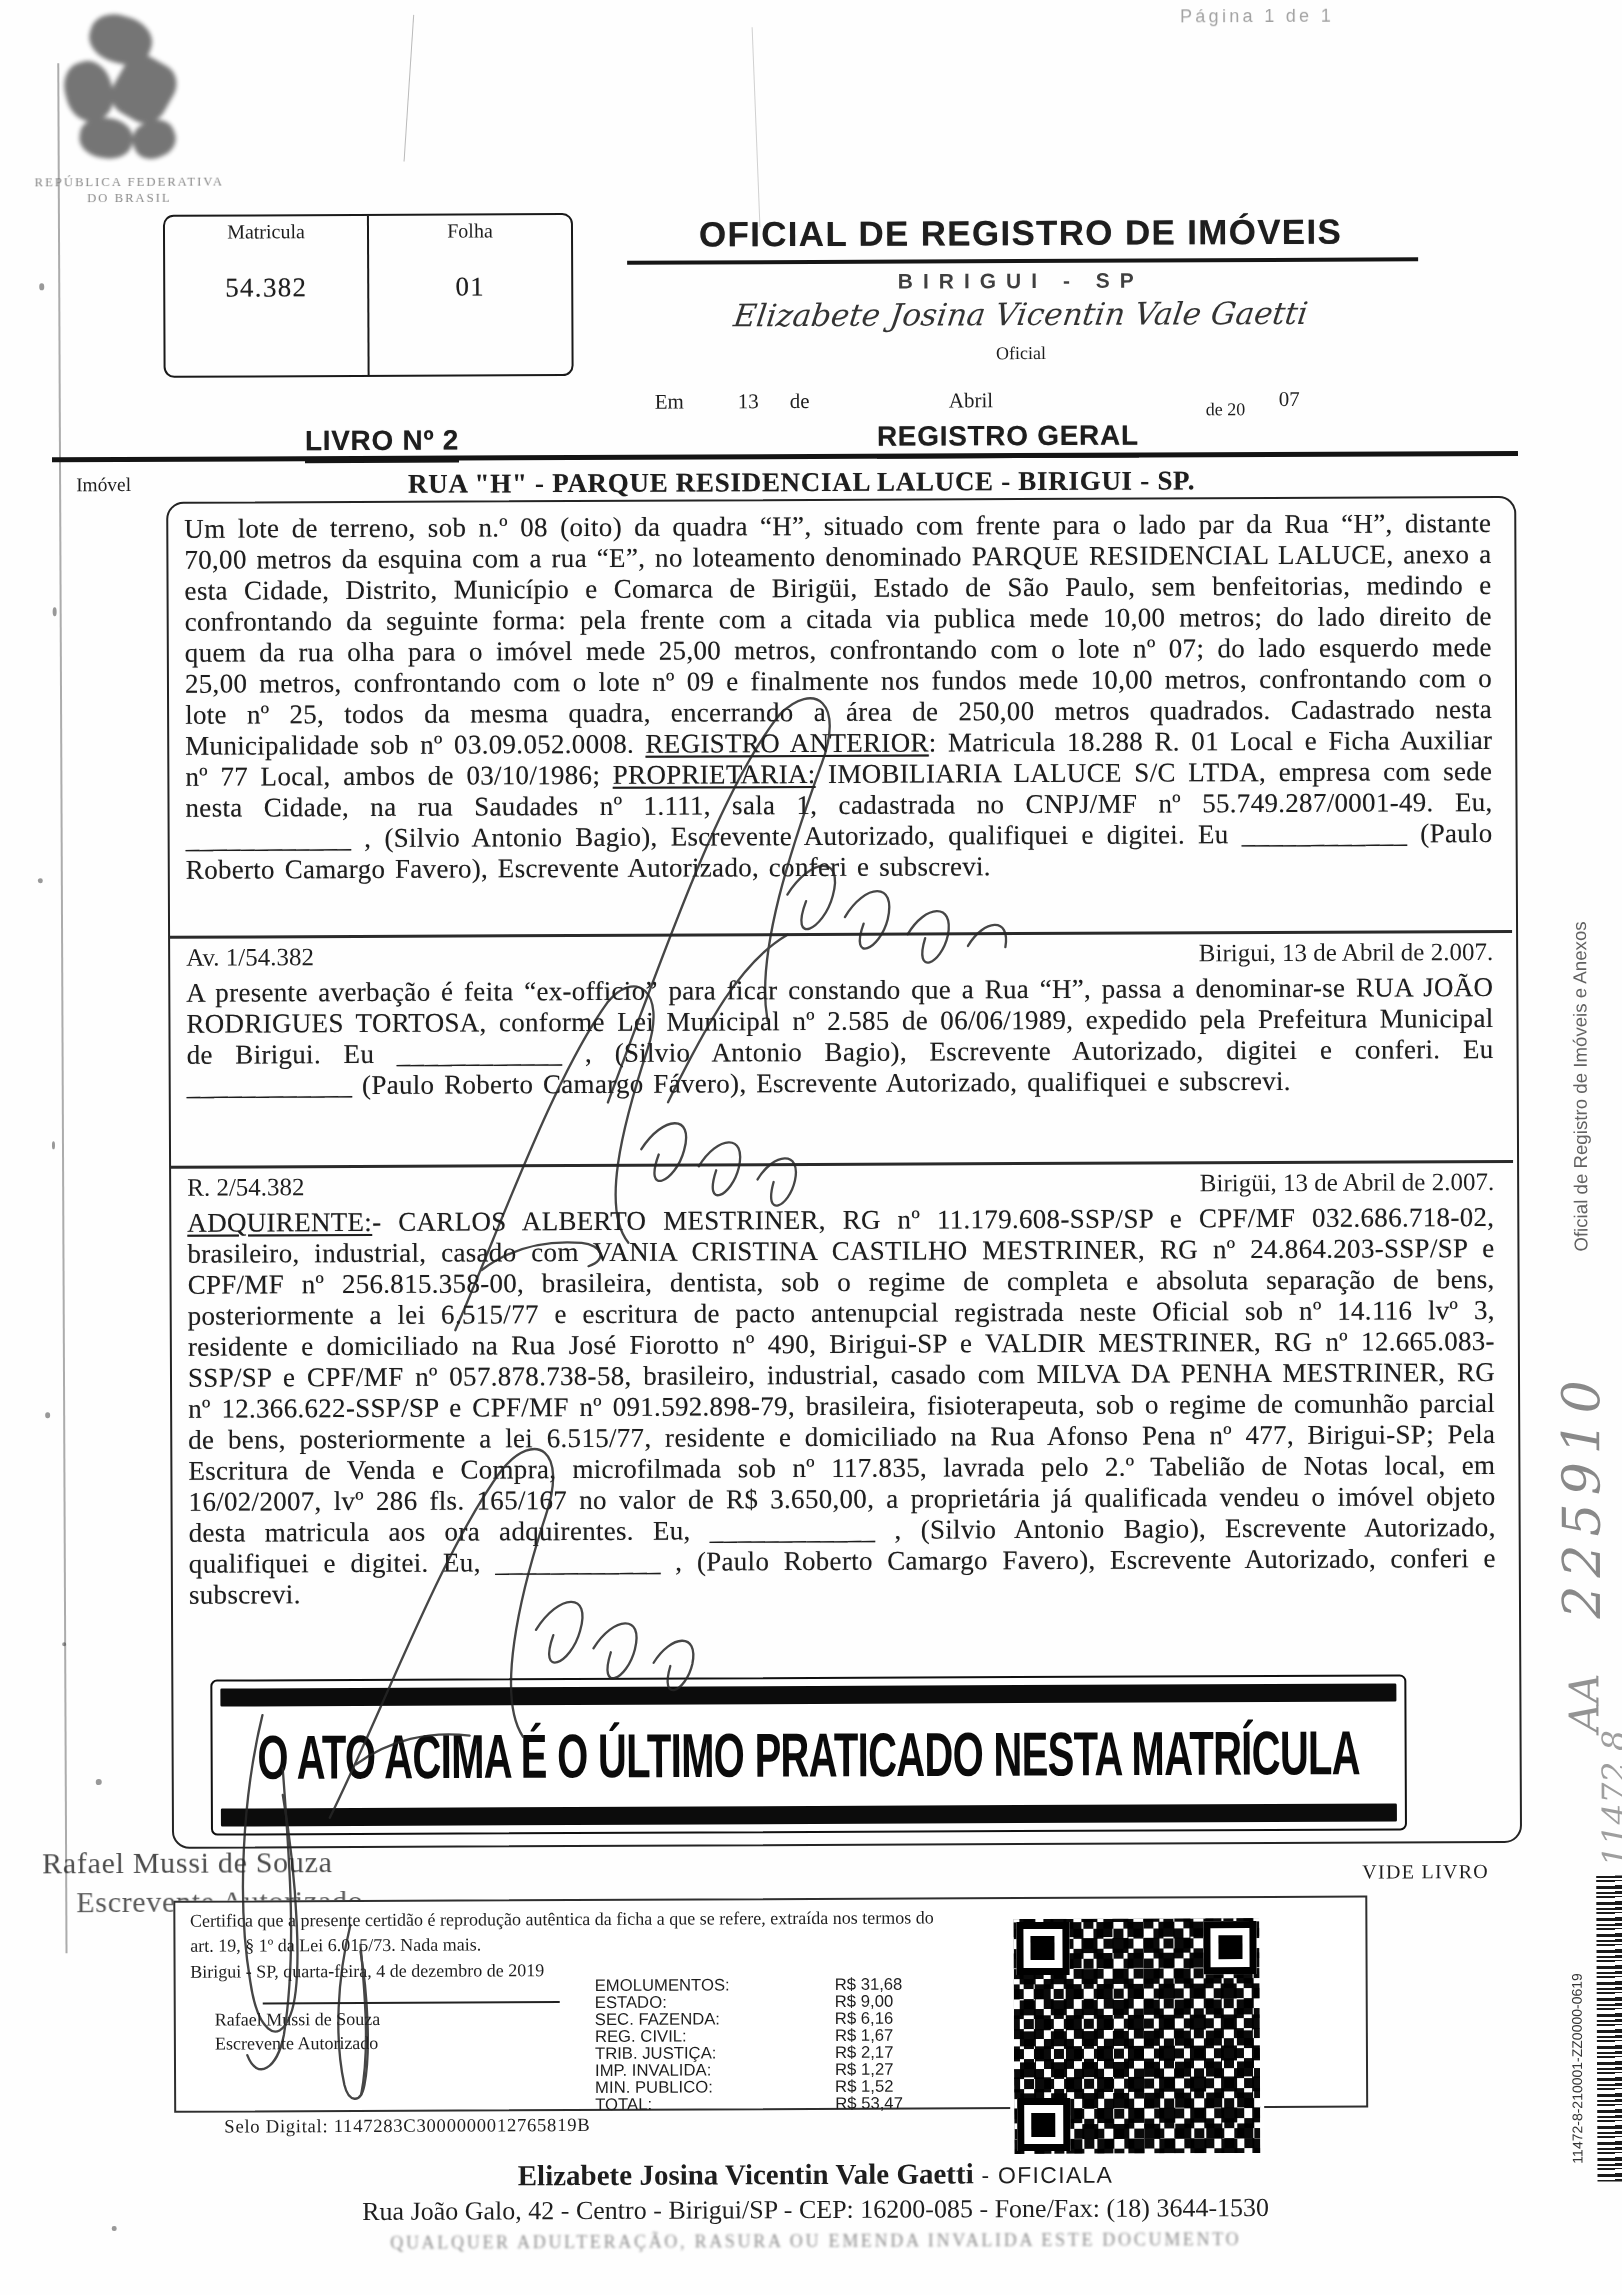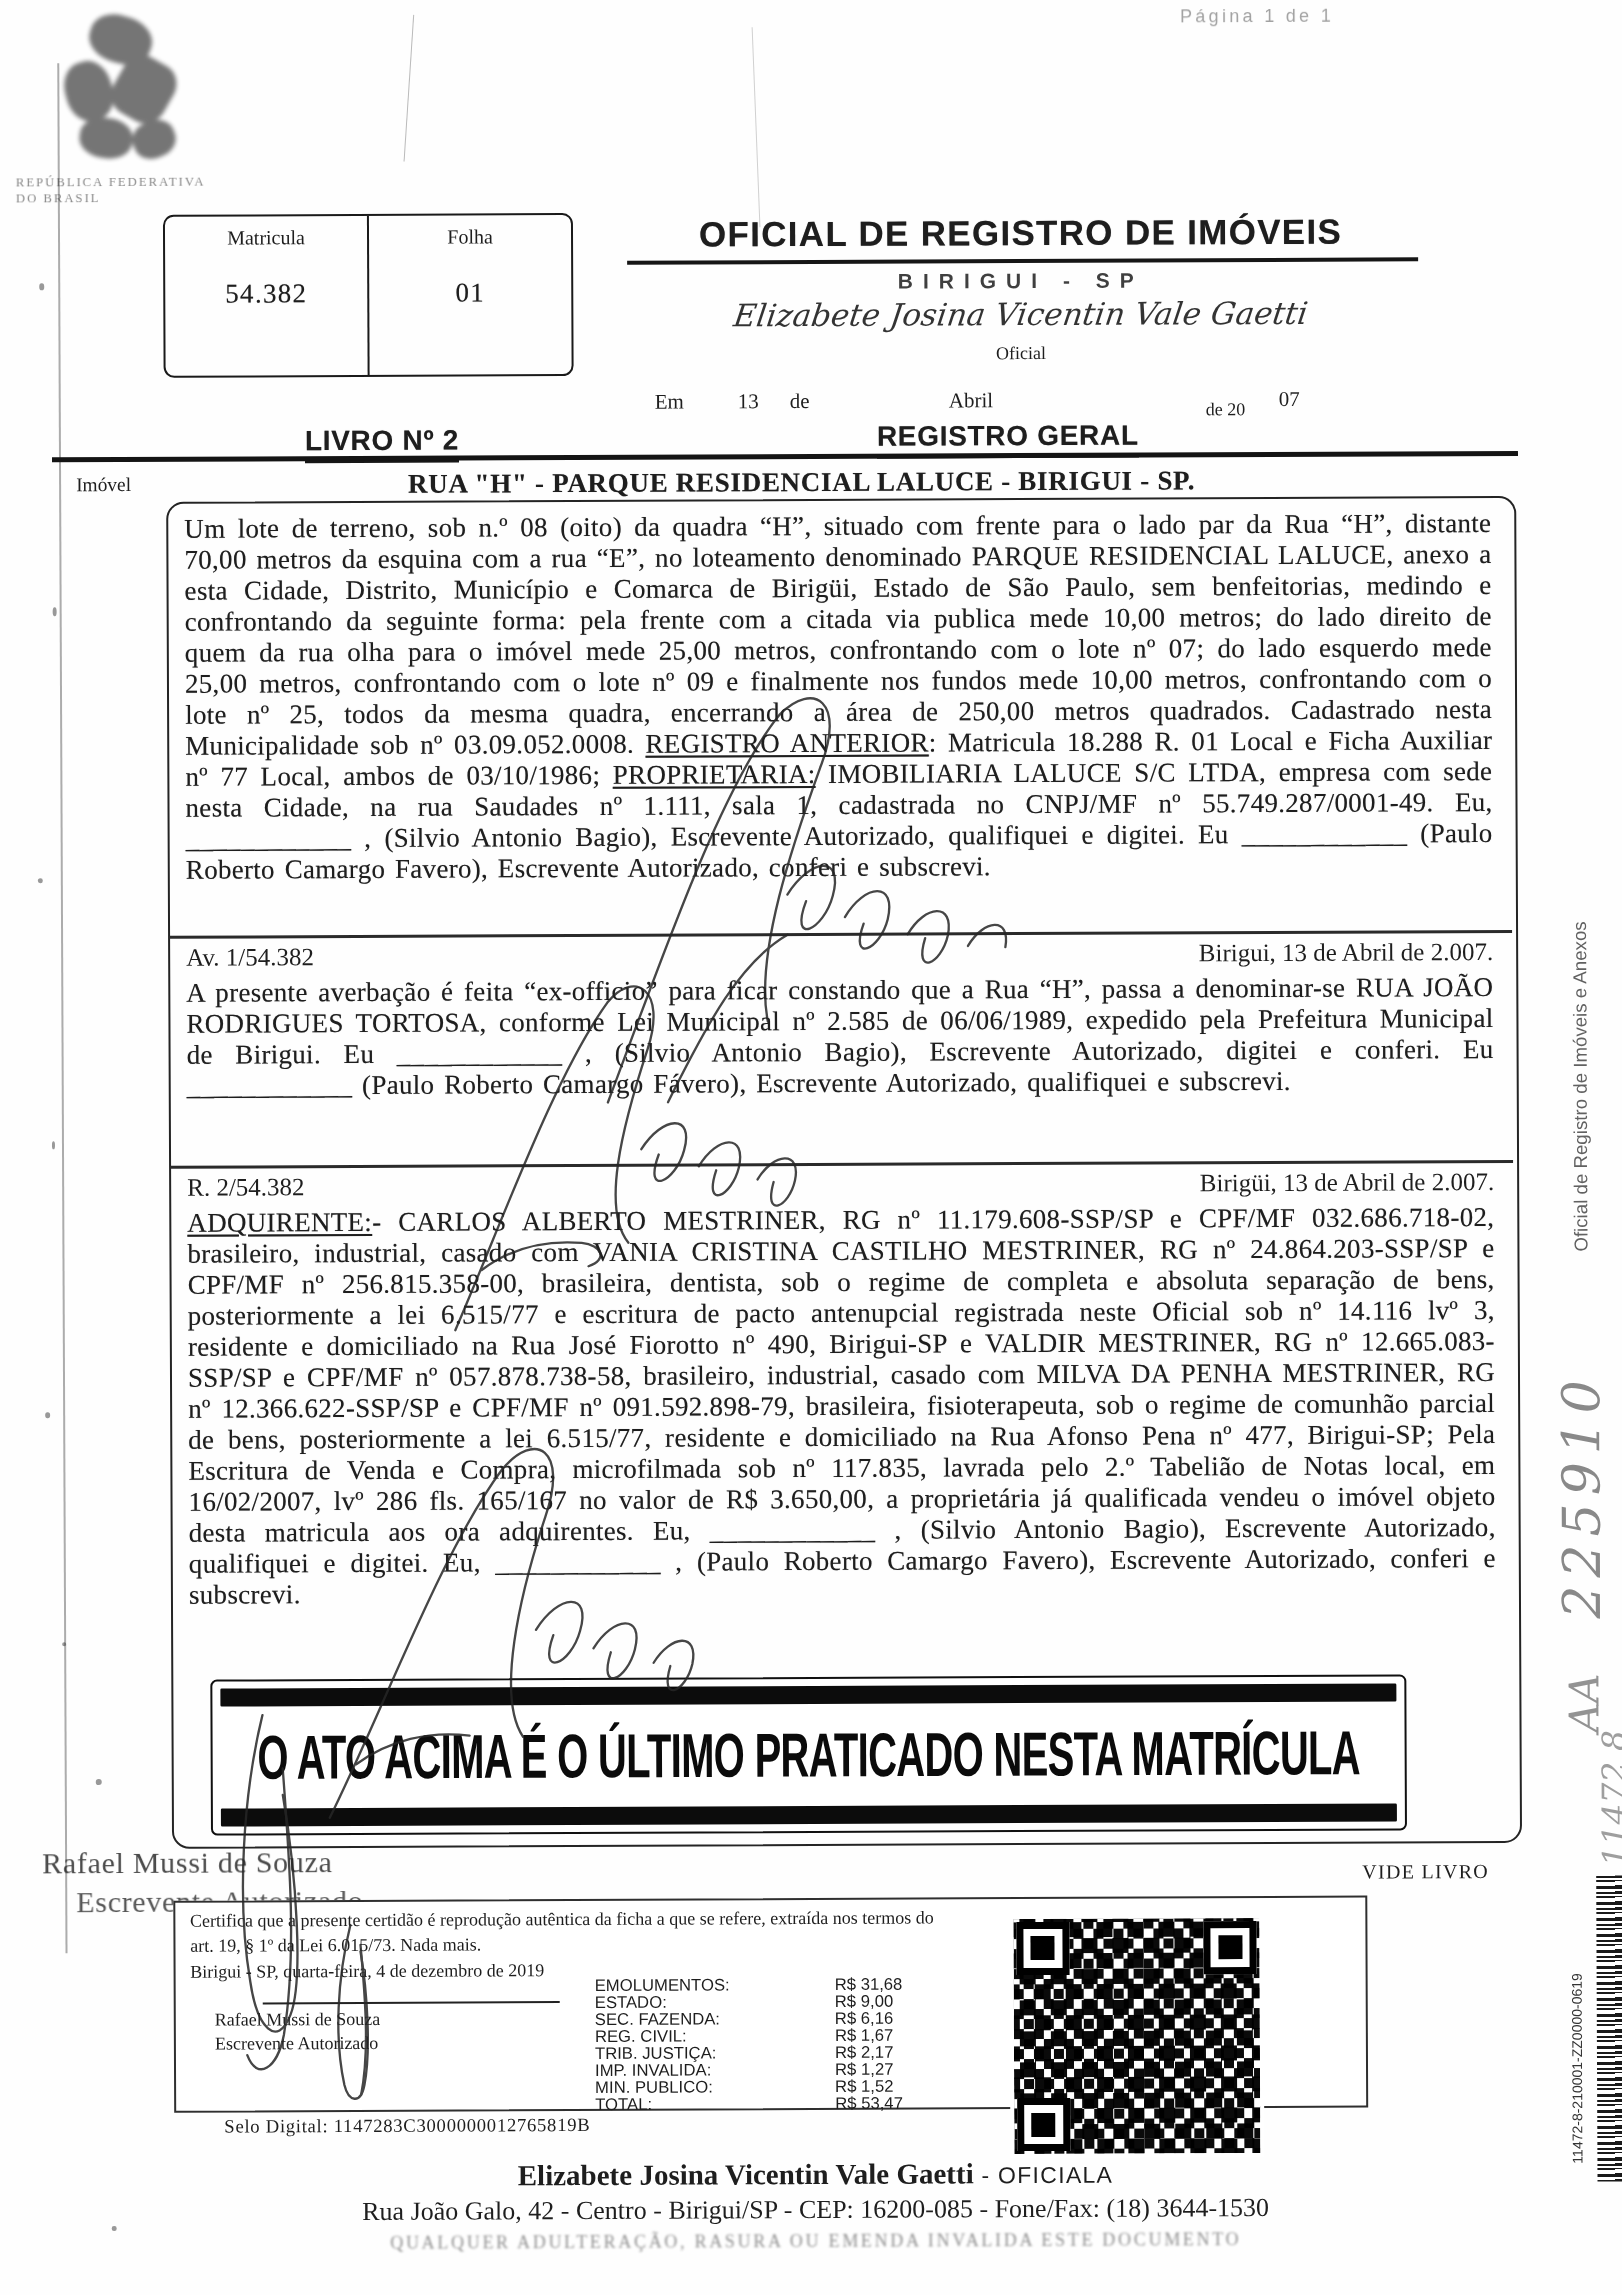--- a/index.html
+++ b/index.html
@@ -12,27 +12,27 @@
   .just{text-align:justify;text-justify:inter-word;}
 
   
   .emblem{left:57px;top:8px;width:137px;height:164px;filter:blur(2px);opacity:.62;}
   .blob{position:absolute;background:#222;border-radius:45%;}
   .b1{left:37px;top:5.3px;width:63px;height:47px;transform:rotate(18deg);}
   .b2{left:13.4px;top:50px;width:47px;height:60px;transform:rotate(-15deg);}
   .b3{left:63px;top:47px;width:57px;height:63px;transform:rotate(30deg);border-radius:35%;}
   .b4{left:27px;top:107px;width:53px;height:40px;transform:rotate(8deg);}
   .b5{left:80px;top:110px;width:43px;height:37px;transform:rotate(-22deg);}
-  .emblem-cap{left:20px;top:171px;width:227px;text-align:left;font-size:12.7px;line-height:16px;
+  .emblem-cap{left:20px;top:171px;width:227px;text-align:center;font-size:12.7px;line-height:16px;
               letter-spacing:2px;opacity:.55;filter:blur(0.7px);}
   .page-ind{left:1185px;top:8px;width:200px;font-size:18px;letter-spacing:3.3px;opacity:.42;filter:blur(0.5px);}
 
   
   .idbox{left:167px;top:212px;width:406px;height:159px;border:2.7px solid #1a1a1a;border-radius:10.7px;display:flex;}
-  .idcell{flex:1;display:flex;flex-direction:column;align-items:center;padding-top:10px;}
+  .idcell{flex:1;display:flex;flex-direction:column;align-items:center;padding-top:4px;}
   .idcell.first{border-right:2px solid #1a1a1a;}
   .idlabel{font-size:20px;}
   .idvalue{font-size:27px;margin-top:29px;letter-spacing:1.3px;}
 
   
   .title{left:624px;top:214px;width:801px;text-align:center;font-size:35px;font-weight:bold;
          letter-spacing:1.3px;}
   .title-rule{left:631px;top:260px;width:791px;height:4px;background:#161616;}
   .city{left:624px;top:270px;width:801px;text-align:center;font-size:21px;letter-spacing:10px;font-weight:bold;opacity:.85;}
   .officer{left:624px;top:297px;width:801px;text-align:center;font-size:31px;font-style:italic;

